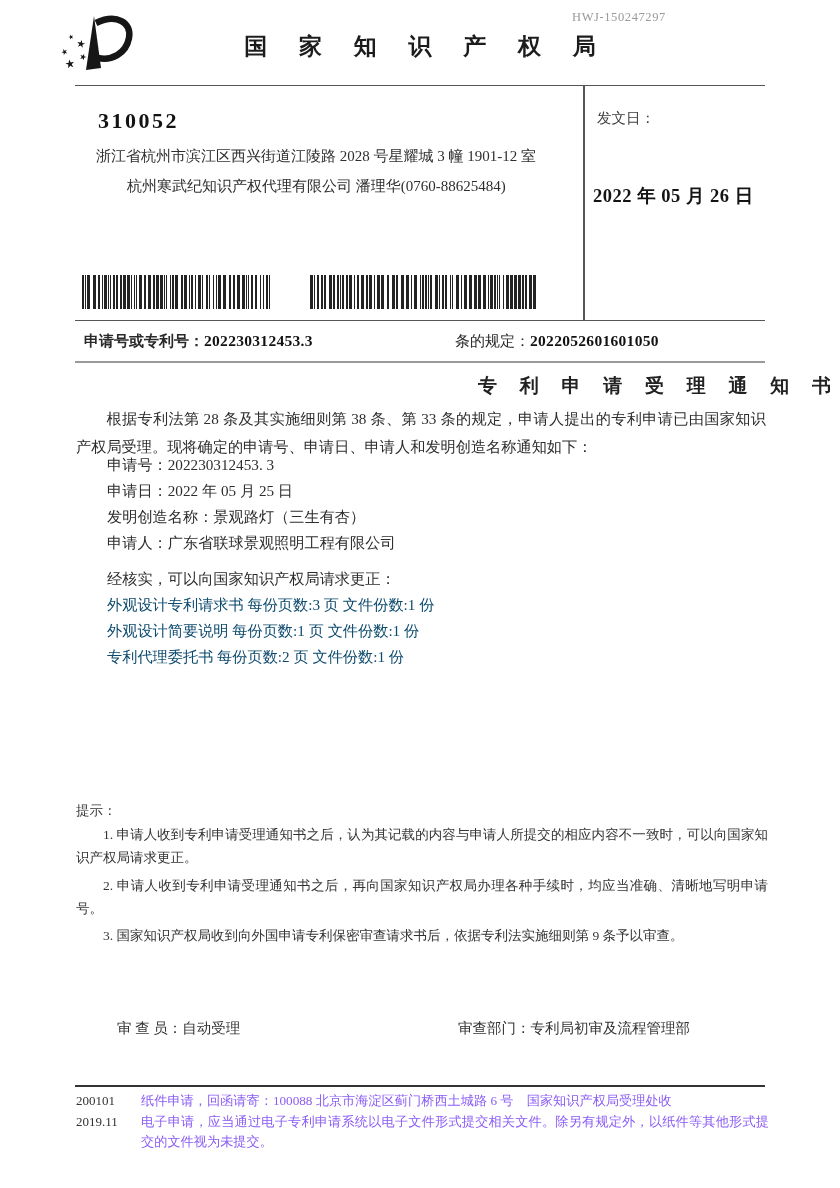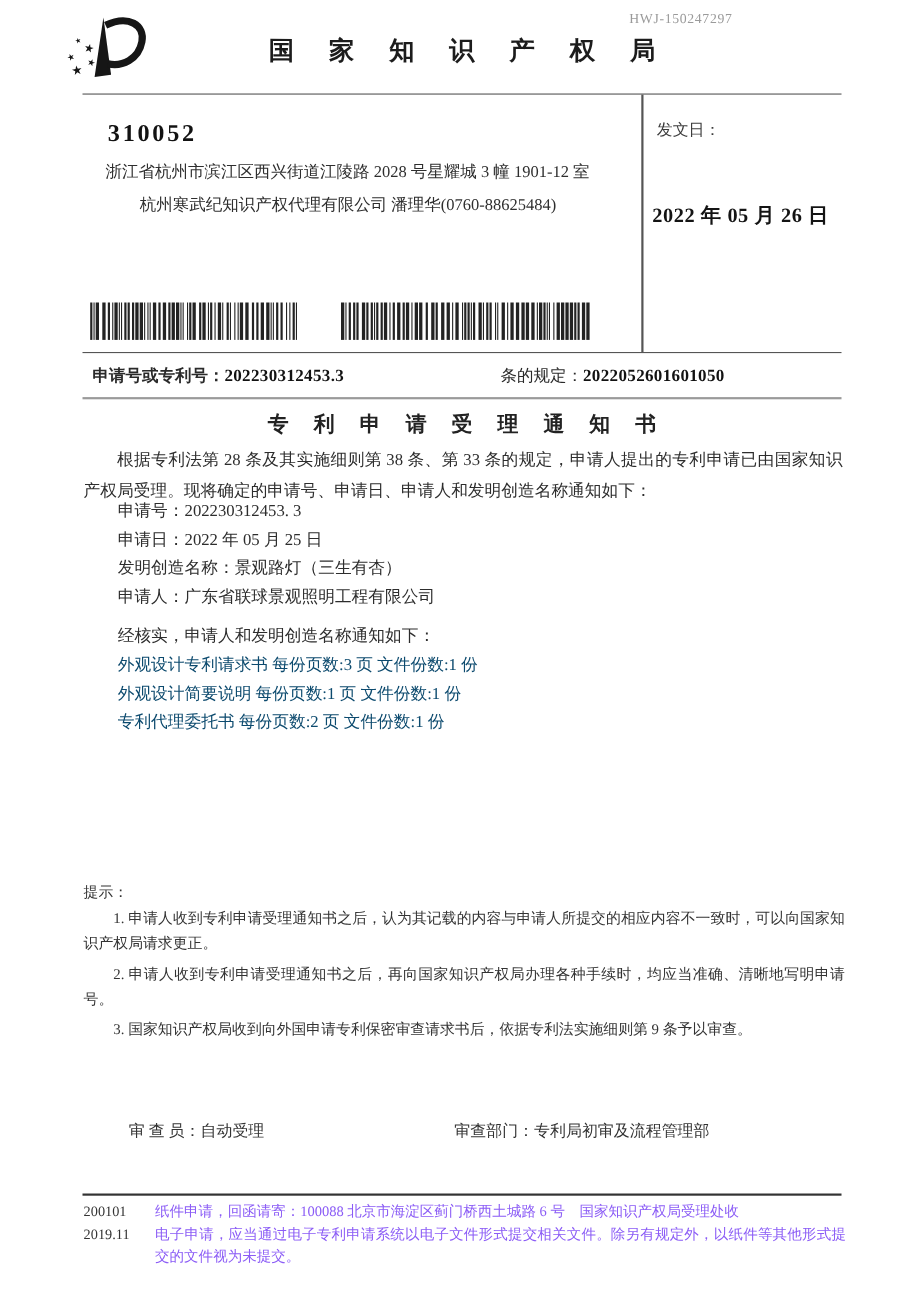--- a/index.html
+++ b/index.html
@@ -59,41 +59,41 @@
 
   
   .numrow { position: absolute; top: 332px; font-size: 15px; color: #2a2a2a; white-space: nowrap; }
   .numrow-left  { left: 84px; font-weight: bold; }
   .numrow-right { left: 455px; }
   .numrow b { font-size: 15.5px; color: #121212; letter-spacing: 0.3px; }
 
   
   .notice-title {
     position: absolute; left: 0; right: 0; top: 373px;
-    text-align: center; font-size: 19px; font-weight: bold; color: #222222;
+    text-align: right; font-size: 19px; font-weight: bold; color: #222222;
     letter-spacing: 9px; text-indent: 9px; white-space: nowrap;
   }
   .intro {
     position: absolute; left: 76px; top: 405px; width: 690px;
     margin: 0; font-size: 15.2px; line-height: 28px;
     text-indent: 2em; text-align: justify; color: #2d2d2d;
   }
   .fields  { position: absolute; left: 107px; top: 452px; font-size: 15.2px; line-height: 26px; color: #2d2d2d; }
   .confirm { position: absolute; left: 107px; top: 566px; font-size: 15.2px; line-height: 26px; color: #2d2d2d; }
   .docs    { position: absolute; left: 107px; top: 592px; font-size: 15.2px; line-height: 26px; color: #0c4a6e; }
 
   
   .tips-label { position: absolute; left: 76px; top: 802px; font-size: 13.5px; color: #333333; }
   .tips { position: absolute; left: 76px; top: 823px; width: 692px; font-size: 13.5px; line-height: 23px; color: #333333; }
   .tips p { margin: 0 0 4.5px 0; text-indent: 2em; text-align: justify; }
 
   
   .signoff { position: absolute; left: 0; right: 0; top: 1019px; font-size: 14.5px; color: #333333; }
   .examiner   { position: absolute; left: 117px; white-space: nowrap; }
-  .department { position: absolute; left: 413px; white-space: nowrap; }
+  .department { position: absolute; left: 458px; white-space: nowrap; }
 
   
   .footer-codes {
     position: absolute; left: 76px; top: 1091px;
     font-size: 13px; line-height: 20.5px; color: #333333;
   }
   .footer-lines {
     position: absolute; left: 141px; top: 1091px; width: 628px;
     font-size: 13.2px; line-height: 20.5px; color: #8b5cf6;
   }
@@ -262,21 +262,21 @@
   <div class="notice-title">专 利 申 请 受 理 通 知 书</div>
   <p class="intro">根据专利法第 28 条及其实施细则第 38 条、第 33 条的规定，申请人提出的专利申请已由国家知识产权局受理。现将确定的申请号、申请日、申请人和发明创造名称通知如下：</p>
 
   <div class="fields">
     <div>申请号：202230312453. 3</div>
     <div>申请日：2022 年 05 月 25 日</div>
     <div>发明创造名称：景观路灯（三生有杏）</div>
     <div>申请人：广东省联球景观照明工程有限公司</div>
   </div>
 
-  <div class="confirm">经核实，申请人和发明创造名称通知如下：</div>
+  <div class="confirm">经核实，可以向国家知识产权局请求更正：</div>
   <div class="docs">
     <div>外观设计专利请求书  每份页数:3 页  文件份数:1 份</div>
     <div>外观设计简要说明  每份页数:1 页  文件份数:1 份</div>
     <div>专利代理委托书  每份页数:2 页  文件份数:1 份</div>
   </div>
 
   <div class="tips-label">提示：</div>
   <div class="tips">
     <p>1. 申请人收到专利申请受理通知书之后，认为其记载的内容与申请人所提交的相应内容不一致时，可以向国家知识产权局请求更正。</p>
     <p>2. 申请人收到专利申请受理通知书之后，再向国家知识产权局办理各种手续时，均应当准确、清晰地写明申请号。</p>

